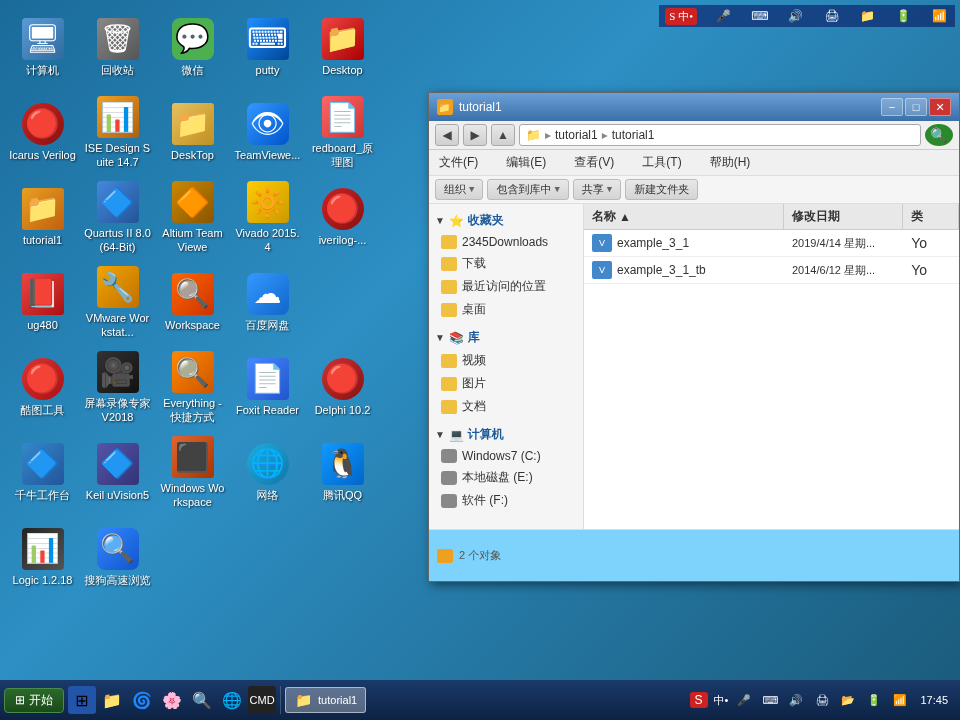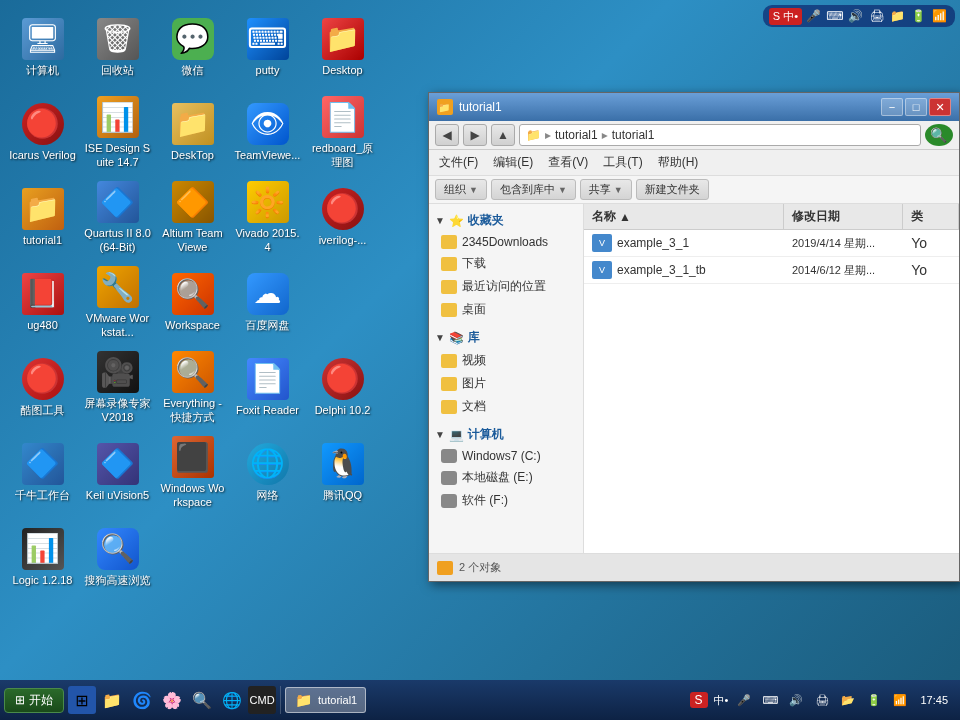--- a/index.html
+++ b/index.html
@@ -246,37 +246,38 @@
     }
     .path-arrow { color: #888; }
 
     
     .menu-bar {
       background: #f0f0f0;
       border-bottom: 1px solid #ddd;
       display: flex;
       align-items: center;
       padding: 2px 6px;
-      gap: 7px;
+      gap: 20px;
       font-size: 12px;
       color: #333;
     }
     .menu-item {
       cursor: pointer;
       padding: 2px 4px;
     }
 
     
     .toolbar {
       background: #f5f5f5;
       border-bottom: 1px solid #ddd;
       display: flex;
       align-items: flex-end;
       padding: 3px 6px;
       gap: 4px;
+      font-family: Liberation Mono, monospace;
     }
     .toolbar-btn {
       background: linear-gradient(to bottom, #e8e8e8, #d4d4d4);
       border: 1px solid #bbb;
       border-radius: 3px;
       padding: 2px 8px;
       font-size: 11px;
       cursor: pointer;
       display: flex; align-items: center; gap: 3px;
       color: #333;
@@ -378,46 +379,47 @@
       background: #4488cc;
       border-radius: 2px;
       display: flex; align-items: center; justify-content: center;
       font-size: 9px;
       color: white;
       flex-shrink: 0;
     }
 
     
     .status-bar {
-      background: #e5e5e5;
+      background: #7dd3fc;
       border-top: 1px solid #ddd;
-      padding: 6px 8px;
+      padding: 18px 8px;
       font-size: 11px;
       color: #555;
       display: flex;
       align-items: center;
       gap: 6px;
     }
     .status-icon {
       width: 16px; height: 14px;
       background: #f0a020;
       border-radius: 2px;
     }
 
     
     .system-tray {
       position: absolute;
       top: 5px;
       right: 5px;
       display: flex;
       align-items: center;
-      gap: 3px;
+      gap: 18px;
       background: rgba(0,0,80,0.5);
       padding: 2px 6px;
-      border-radius: 9px;
+      border-radius: 0;
+      font-family: Liberation Serif, serif;
     }
     .tray-icon {
       width: 18px; height: 18px;
       display: flex; align-items: center; justify-content: center;
       color: white;
       font-size: 12px;
       cursor: pointer;
     }
     .ime-indicator {
       background: #cc2222;

